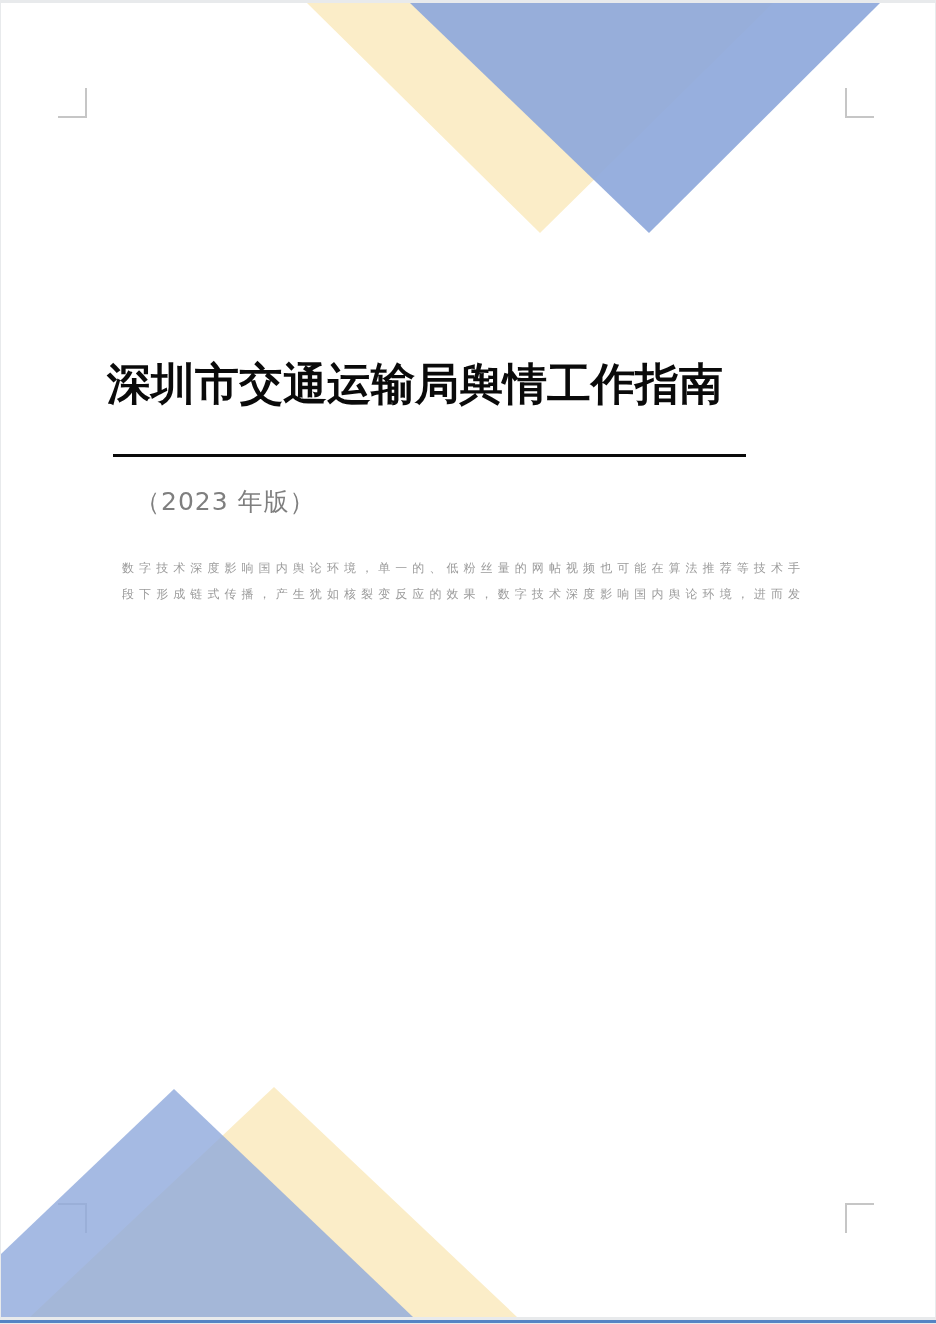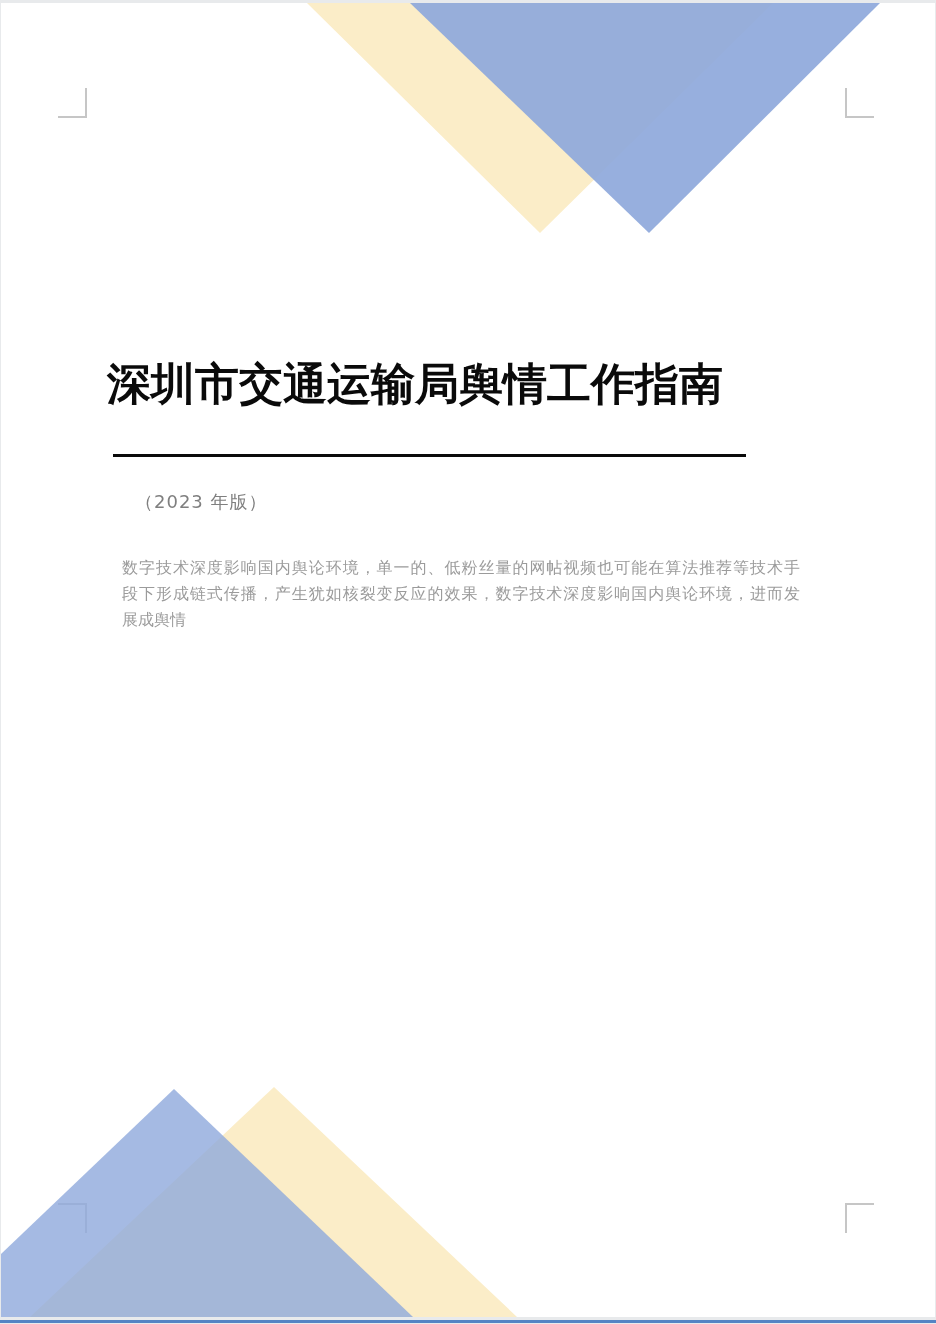--- a/index.html
+++ b/index.html
@@ -38,28 +38,28 @@
     letter-spacing:0px;white-space:nowrap;
     color:var(--title-color,#0a0a0a);
   }
   .rule{
     position:absolute;left:112px;top:451px;width:633px;height:3px;
     background:var(--rule-color,#0a0a0a);
   }
   .edition{
     position:absolute;left:134px;top:482px;margin:0;
     font-family:"DejaVu Sans","Liberation Sans",sans-serif;
-    font-size:18px;font-weight:normal;line-height:34px;
+    font-size:25px;font-weight:normal;line-height:34px;
     letter-spacing:1px;white-space:nowrap;
     color:var(--edition-color,#7f7f7f);
   }
   .body-text{
     position:absolute;left:121px;top:552px;width:678px;
     font-family:"Liberation Serif","DejaVu Serif",serif;
-    font-size:16px;line-height:26px;
+    font-size:12px;line-height:26px;
     color:var(--body-color,#9b9b9b);
   }
   .body-line{text-align:justify;text-justify:inter-ideograph;}
   .body-line.full{text-align-last:justify;}
   .bottom-line{
     position:absolute;left:0;right:0;bottom:1px;height:3px;
     background:var(--bottom-edge-line,#5584c4);
   }
 </style>
 </head>
@@ -85,19 +85,18 @@
 
     <h1 class="title">深圳市交通运输局舆情工作指南</h1>
 
     <div class="rule"></div>
 
     <div class="edition">（2023 年版）</div>
 
     <div class="body-text">
       <div class="body-line full">数字技术深度影响国内舆论环境，单一的、低粉丝量的网帖视频也可能在算法推荐等技术手</div>
       <div class="body-line full">段下形成链式传播，产生犹如核裂变反应的效果，数字技术深度影响国内舆论环境，进而发</div>
-      <div class="body-line">展成舆情</div>
     </div>
 
   </div>
 
   <div class="bottom-line"></div>
 </div>
 
 </body></html>

